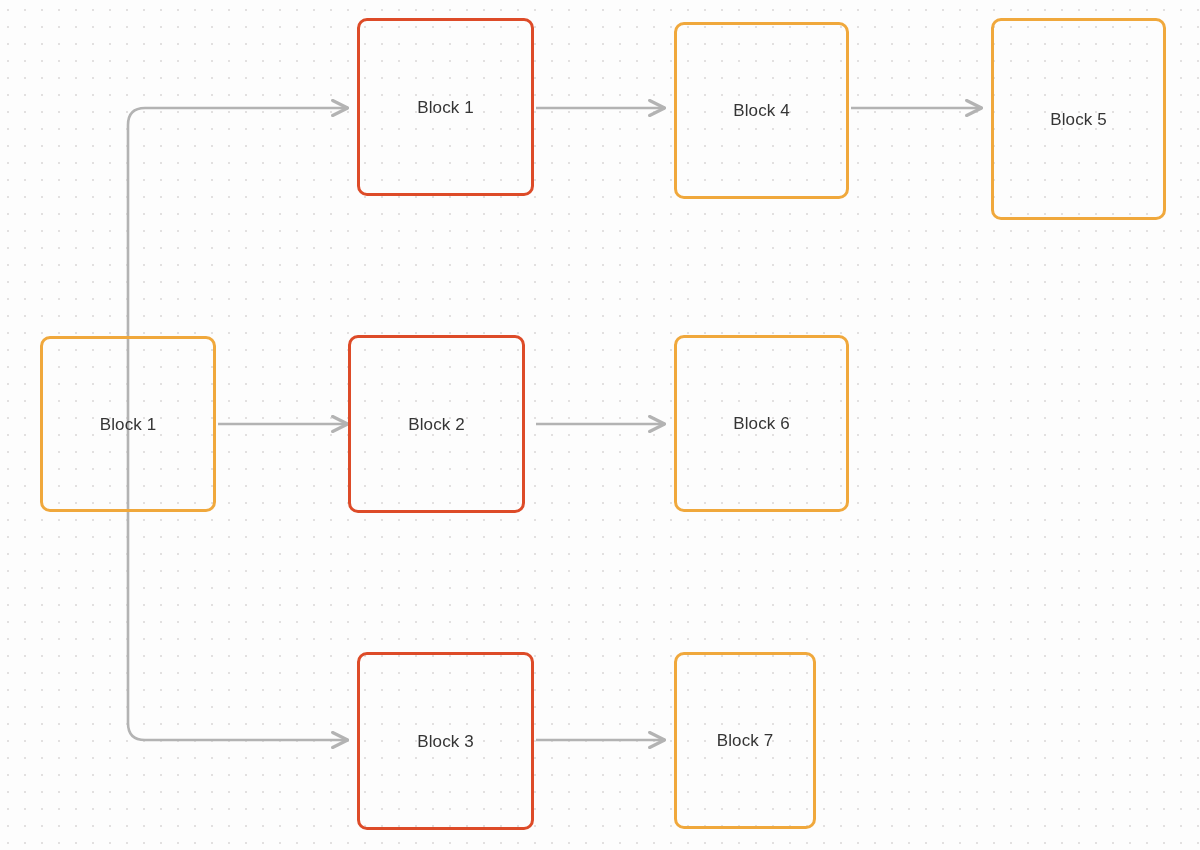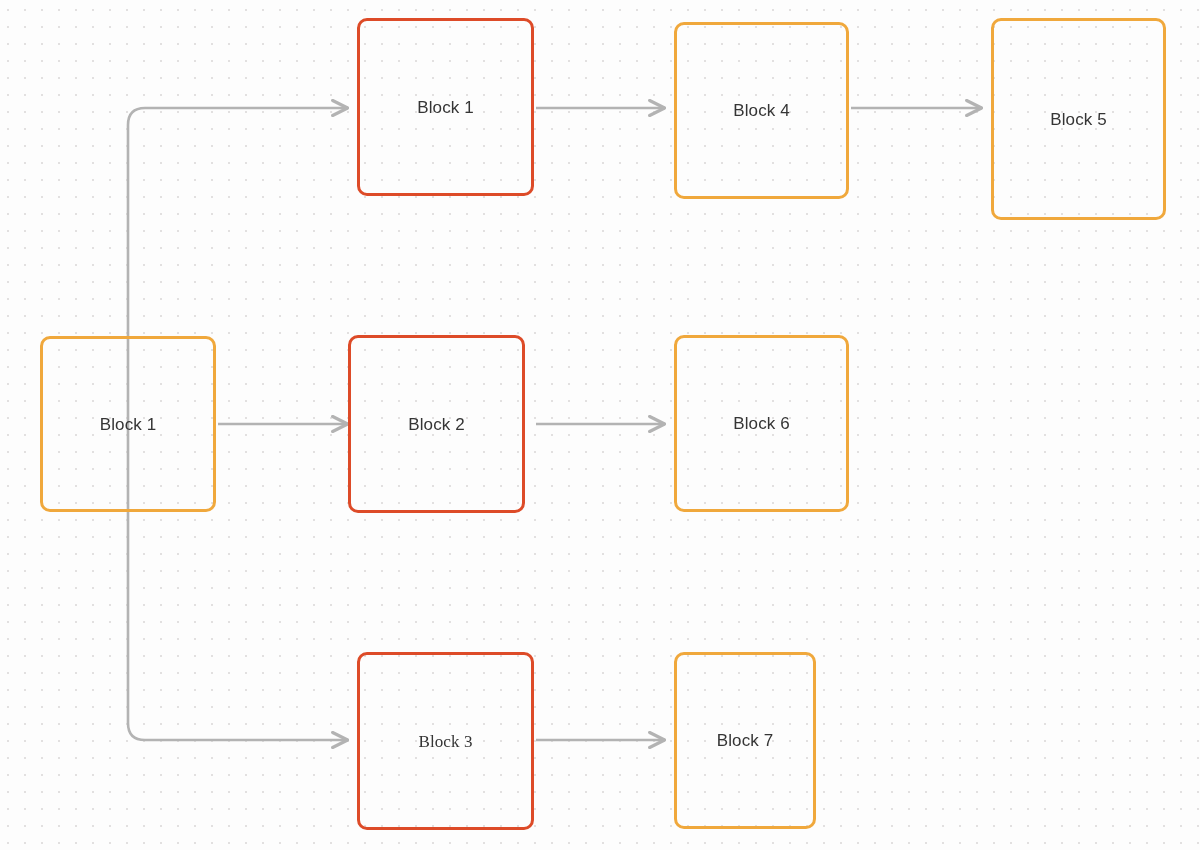--- a/index.html
+++ b/index.html
@@ -81,21 +81,21 @@
   </div>
 
   <div class="node" style="left: 357px; top: 18px; width: 177px; height: 178px; border-color: rgb(221, 75, 40);">
     <span class="node-label">Block 1</span>
   </div>
 
   <div class="node" style="left: 348px; top: 335px; width: 177px; height: 178px; border-color: rgb(221, 75, 40);">
     <span class="node-label">Block 2</span>
   </div>
 
-  <div class="node" style="left: 357px; top: 652px; width: 177px; height: 178px; border-color: rgb(221, 75, 40); font-family: Liberation Serif, serif;">
+  <div class="node" style="left: 357px; top: 652px; width: 177px; height: 178px; border-color: rgb(221, 75, 40);">
     <span class="node-label">Block 3</span>
   </div>
 
   <div class="node" style="left: 674px; top: 22px; width: 175px; height: 177px; border-color: rgb(240, 168, 60);">
     <span class="node-label">Block 4</span>
   </div>
 
   <div class="node" style="left: 991px; top: 18px; width: 175px; height: 202px; border-color: rgb(240, 168, 60);">
     <span class="node-label">Block 5</span>
   </div>

